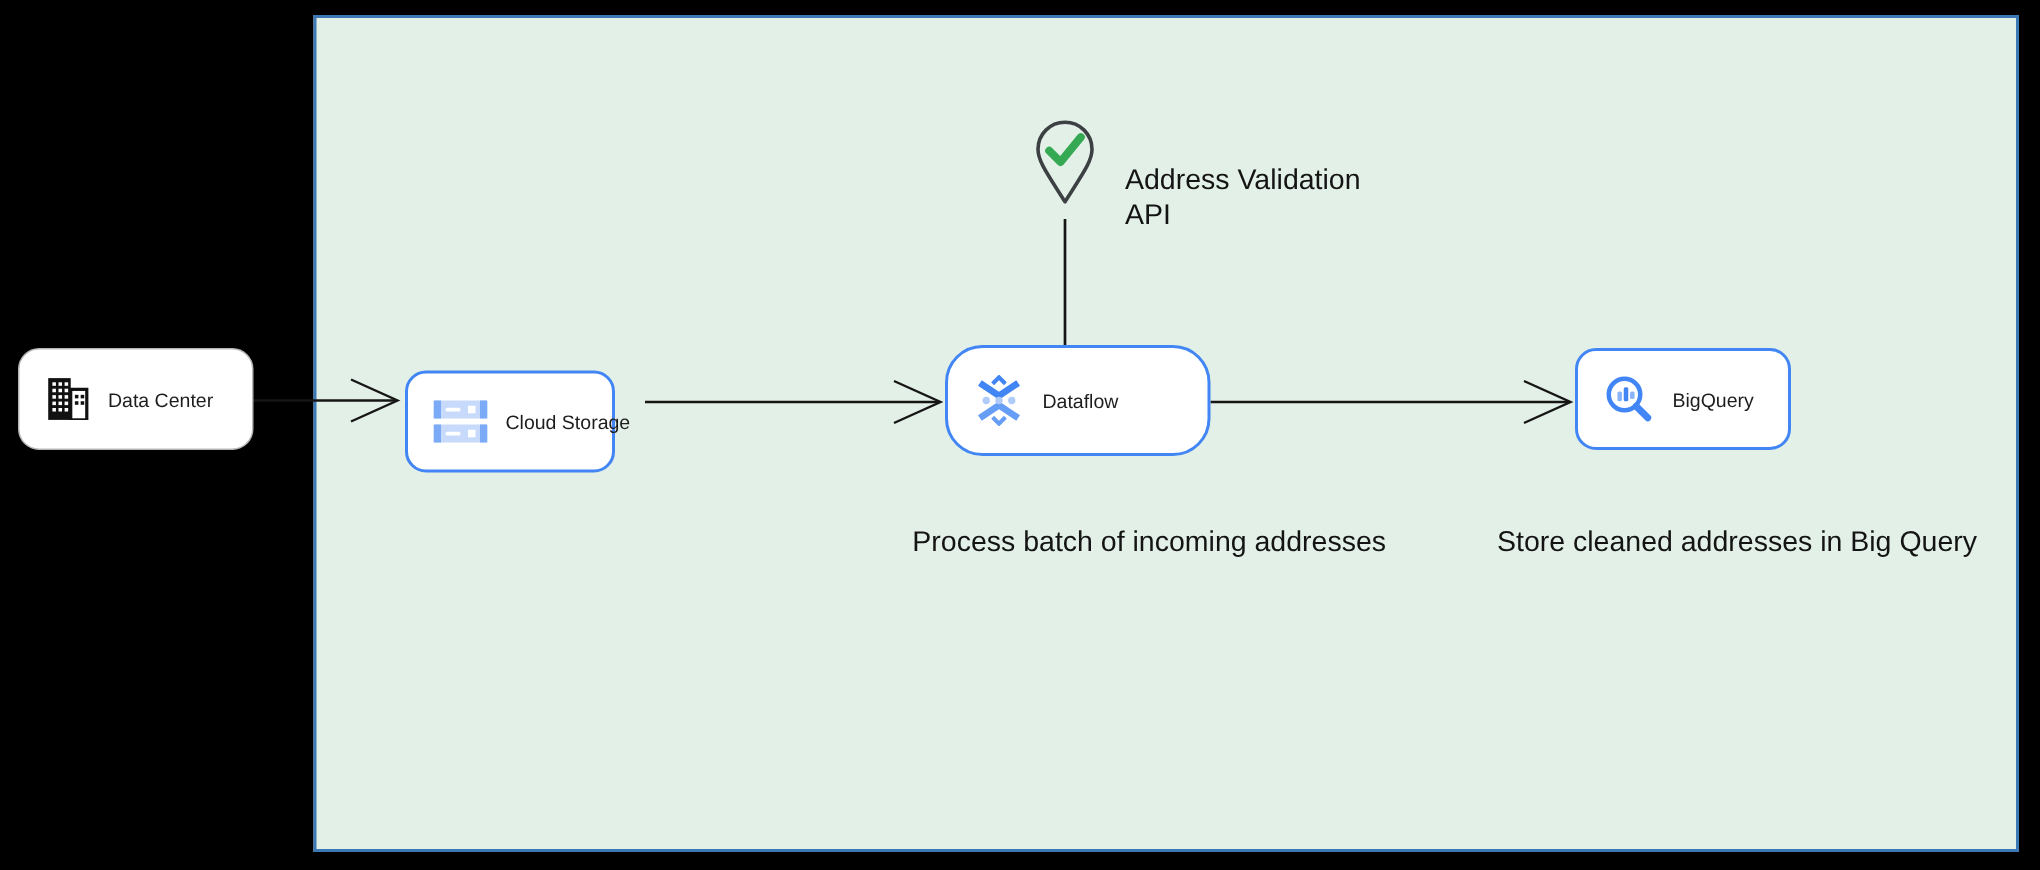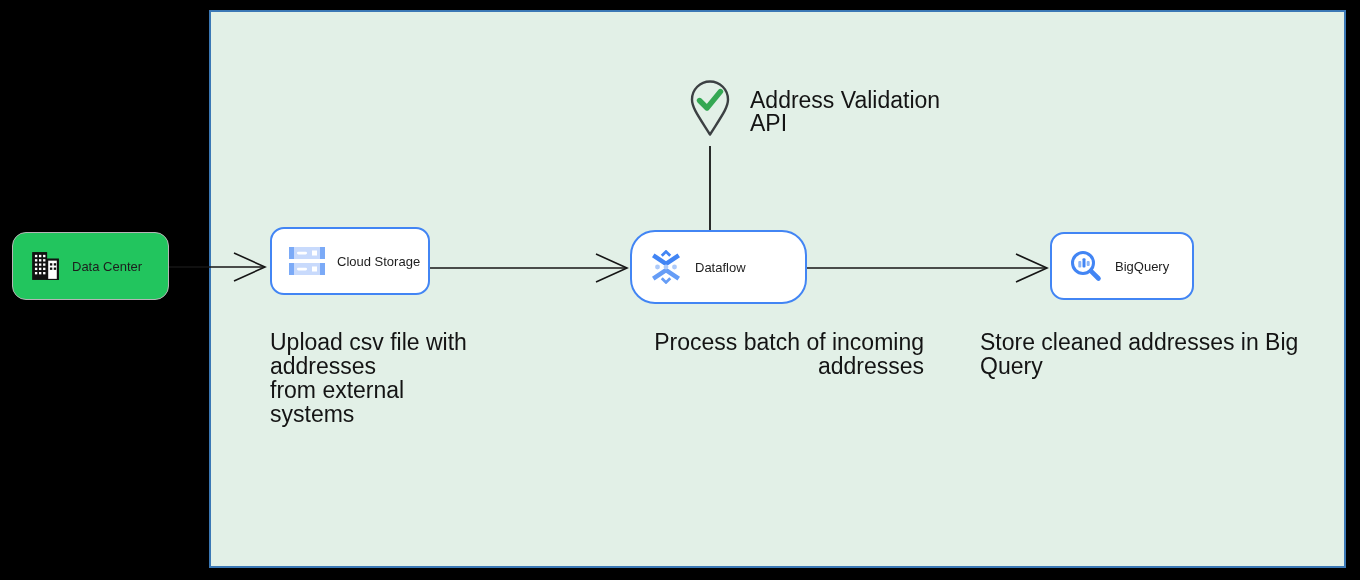--- a/index.html
+++ b/index.html
@@ -43,38 +43,39 @@
     border:2px solid #4285f4;
     border-radius:14px;
   }
   .node .label{
     font-size:13px;
     color:#1d1d1d;
     white-space:nowrap;
   }
   .node-datacenter{
     left:12px; top:232px; width:157px; height:68px;
-    background:#22c55e;
+    background:#ffffff;
     border:1px solid #b5b5b5;
   }
-  .node-cloudstorage{ left:270px; top:227px; width:160px; height:68px; }
+  .node-cloudstorage{ left:270px; top:247px; width:140px; height:68px; }
   .node-dataflow{ left:630px; top:230px; width:177px; height:74px; border-radius:25px; }
   .node-bigquery{ left:1050px; top:232px; width:144px; height:68px; }
   .icon{ flex:0 0 auto; display:flex; align-items:center; justify-content:center; }
   .caption{
     position:absolute;
     z-index:3;
-    font-size:23px;
+    font-size:19px;
     line-height:24px;
     color:#141414;
     white-space:pre-line;
+    margin-top:20px;
   }
   .caption-cs{ left:270px; top:330px; width:240px; text-align:left; }
   .caption-df{ left:556px; top:330px; width:368px; text-align:right; }
-  .caption-bq{ left:980px; top:330px; width:356px; text-align:left; }
+  .caption-bq{ left:980px; top:330px; width:356px; text-align:center; }
   .pin{
     position:absolute;
     left:687px; top:79px;
     width:46px; height:58px;
     z-index:3;
   }
   .caption-av{
     left:750px; top:89px; width:220px;
     line-height:23px;
   }
@@ -195,20 +196,16 @@
     <span class="icon">
       <svg width="46" height="58" viewBox="0 0 46 57">
         <path d="M23,2 C33,2 41,10 41,20 C41,28 35,36 23,55 C11,36 5,28 5,20 C5,10 13,2 23,2 Z" fill="none" stroke="#3c4043" stroke-width="2.4" stroke-linejoin="round"></path>
         <polyline points="12.5,21 20,28.5 33.5,12" fill="none" stroke="#34a853" stroke-width="5.4" stroke-linecap="round" stroke-linejoin="round"></polyline>
       </svg>
     </span>
   </div>
   <div class="caption caption-av">Address Validation
 API</div>
 
-  <div class="caption caption-cs">Upload csv file with
-addresses
-from external
-systems</div>
   <div class="caption caption-df">Process batch of incoming addresses</div>
   <div class="caption caption-bq">Store cleaned addresses in Big Query</div>
 
 </div>
 
 </body></html>

